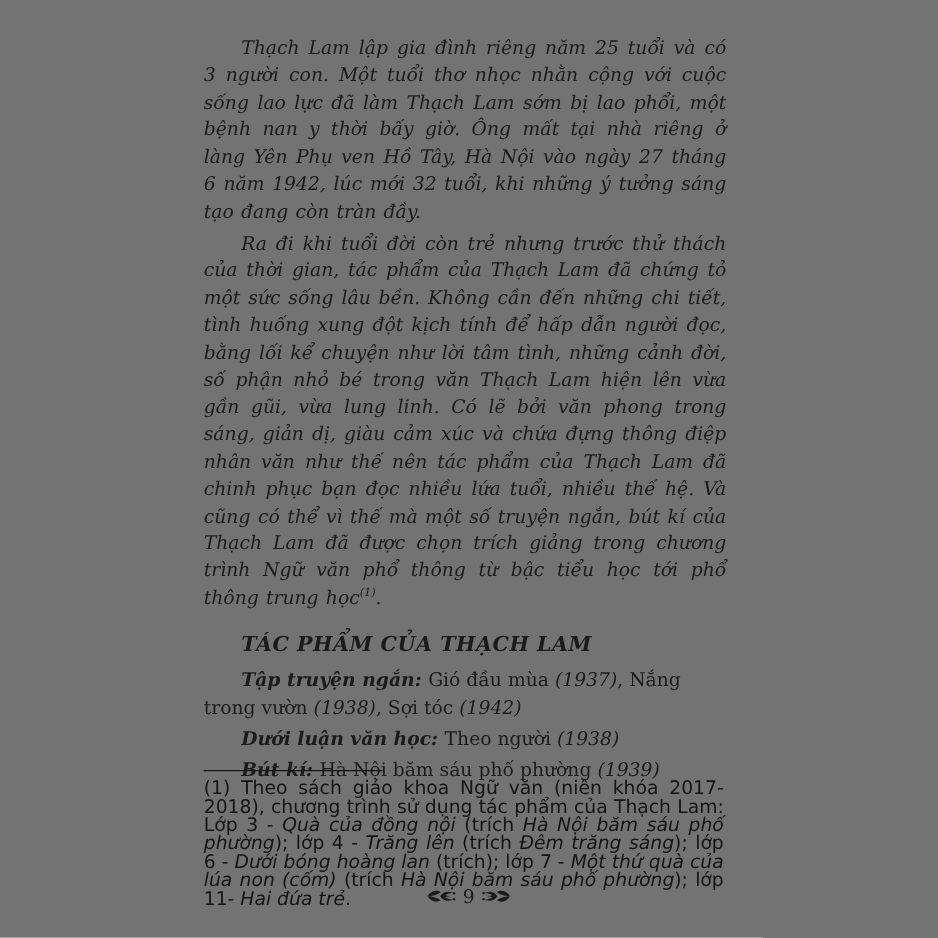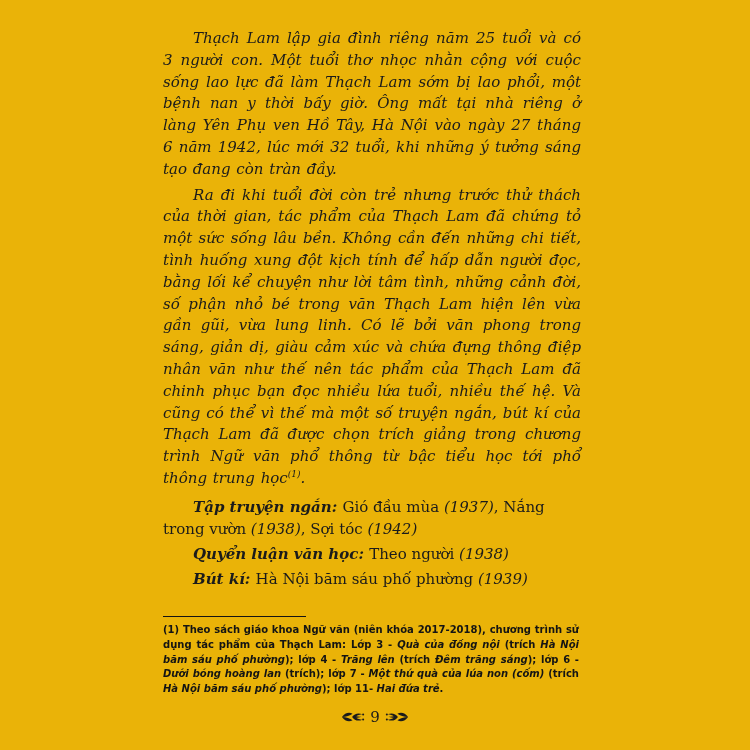--- a/index.html
+++ b/index.html
@@ -4,21 +4,21 @@
 <style>
   * { margin: 0; padding: 0; box-sizing: border-box; }
   html, body { width: 750px; height: 750px; }
   body {
     background: #ffffff;
     color: #1b1b1b;
     font-family: "DejaVu Serif", "Liberation Serif", serif;
     position: relative;
     overflow: hidden;
   }
-  .page { position: absolute; inset: 0; background: #eab308; }
+  .page { position: absolute; inset: 0; background: #737373; }
 
   .text-block {
     position: absolute;
     left: 163px;
     top: 28px;
     width: 418px;
   }
 
   .body-para {
     font-style: italic;
@@ -66,24 +66,23 @@
     font-family: "DejaVu Sans", "Liberation Sans", sans-serif;
     color: #141414;
   }
   .footnote-divider {
     width: 143px;
     height: 0;
     border-top: 1.6px solid #141414;
     margin-bottom: 6px;
   }
   .footnote-text {
-    font-size: 10px;
+    font-size: 15px;
     line-height: 14.8px;
     text-align: justify;
-    font-weight: bold;
   }
   .footnote-text .seg-i { font-style: italic; }
 
   .page-footer {
     position: absolute;
     left: 0;
     right: 0;
     top: 708px;
     display: flex;
     justify-content: center;
@@ -103,24 +102,25 @@
 <body>
 
 <div class="page">
 
   <div class="text-block">
 
     <p class="body-para">Thạch Lam lập gia đình riêng năm 25 tuổi và có 3 người con. Một tuổi thơ nhọc nhằn cộng với cuộc sống lao lực đã làm Thạch Lam sớm bị lao phổi, một bệnh nan y thời bấy giờ. Ông mất tại nhà riêng ở làng Yên Phụ ven Hồ Tây, Hà Nội vào ngày 27 tháng 6 năm 1942, lúc mới 32 tuổi, khi những ý tưởng sáng tạo đang còn tràn đầy.</p>
 
     <p class="body-para"><span>Ra đi khi tuổi đời còn trẻ nhưng trước thử thách của thời gian, tác phẩm của Thạch Lam đã chứng tỏ một sức sống lâu bền. Không cần đến những chi tiết, tình huống xung đột kịch tính để hấp dẫn người đọc, bằng lối kể chuyện như lời tâm tình, những cảnh đời, số phận nhỏ bé trong văn Thạch Lam hiện lên vừa gần gũi, vừa lung linh. Có lẽ bởi văn phong trong sáng, giản dị, giàu cảm xúc và chứa đựng thông điệp nhân văn như thế nên tác phẩm của Thạch Lam đã chinh phục bạn đọc nhiều lứa tuổi, nhiều thế hệ. Và cũng có thể vì thế mà một số truyện ngắn, bút kí của Thạch Lam đã được chọn trích giảng trong chương trình Ngữ văn phổ thông từ bậc tiểu học tới phổ thông trung học</span><sup class="fn-ref">(1)</sup><span>.</span></p>
 
+    <h2 class="works-heading">TÁC PHẨM CỦA THẠCH LAM</h2>
 
     <div class="works-list">
         <p class="work-item"><span class="work-label">Tập truyện ngắn: </span><span class="seg-r">Gió đầu mùa </span><span class="seg-i">(1937)</span><span class="seg-r">, Nắng trong vườn </span><span class="seg-i">(1938)</span><span class="seg-r">, Sợi tóc </span><span class="seg-i">(1942)</span></p>
-        <p class="work-item"><span class="work-label">Quyển luận văn học: </span><span class="seg-r">Theo người </span><span class="seg-i">(1938)</span></p>
+        <p class="work-item"><span class="work-label">Dưới luận văn học: </span><span class="seg-r">Theo người </span><span class="seg-i">(1938)</span></p>
         <p class="work-item"><span class="work-label">Bút kí: </span><span class="seg-r">Hà Nội băm sáu phố phường </span><span class="seg-i">(1939)</span></p>
       </div>
 
   </div>
 
   <div class="footnote">
     <div class="footnote-divider"></div>
     <div class="footnote-text"><span class="seg-r">(1) Theo sách giáo khoa Ngữ văn (niên khóa 2017-2018), chương trình sử dụng tác phẩm của Thạch Lam: Lớp 3 - </span><span class="seg-i">Quà của đồng nội</span><span class="seg-r"> (trích </span><span class="seg-i">Hà Nội băm sáu phố phường</span><span class="seg-r">); lớp 4 - </span><span class="seg-i">Trăng lên</span><span class="seg-r"> (trích </span><span class="seg-i">Đêm trăng sáng</span><span class="seg-r">); lớp 6 - </span><span class="seg-i">Dưới bóng hoàng lan</span><span class="seg-r"> (trích); lớp 7 - </span><span class="seg-i">Một thứ quà của lúa non (cốm)</span><span class="seg-r"> (trích </span><span class="seg-i">Hà Nội băm sáu phố phường</span><span class="seg-r">); lớp 11- </span><span class="seg-i">Hai đứa trẻ</span><span class="seg-r">.</span></div>
   </div>
 

